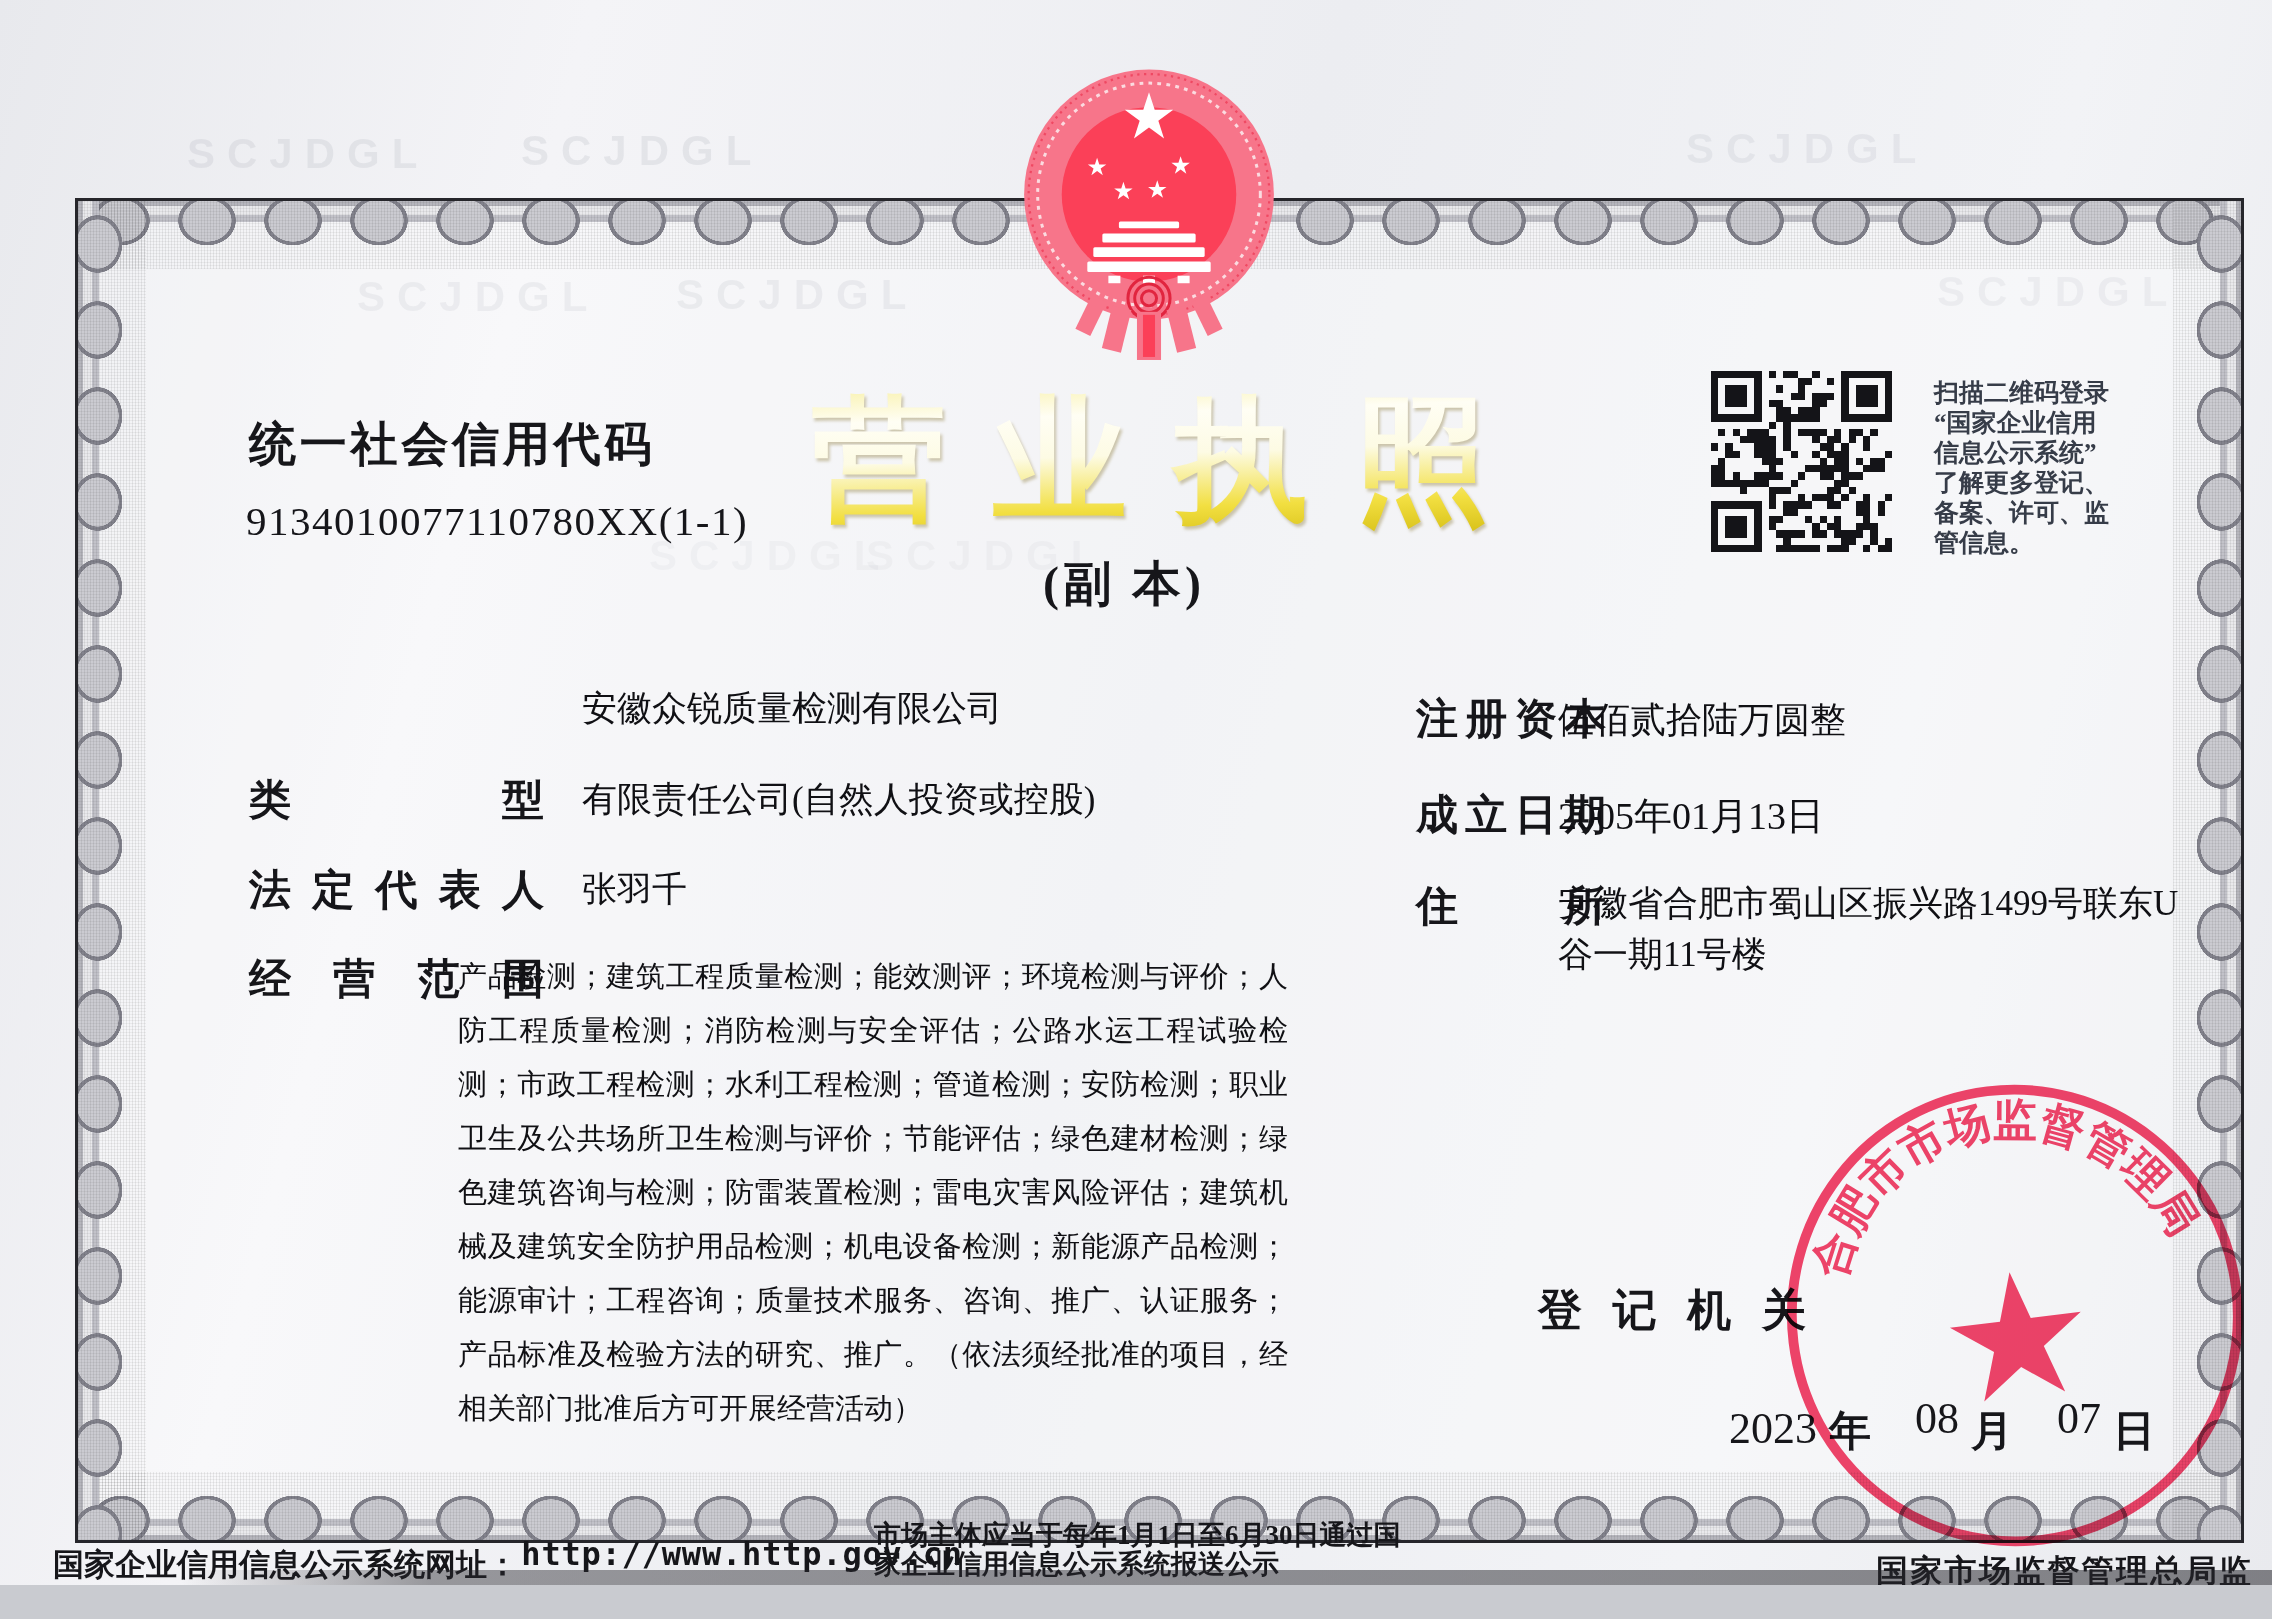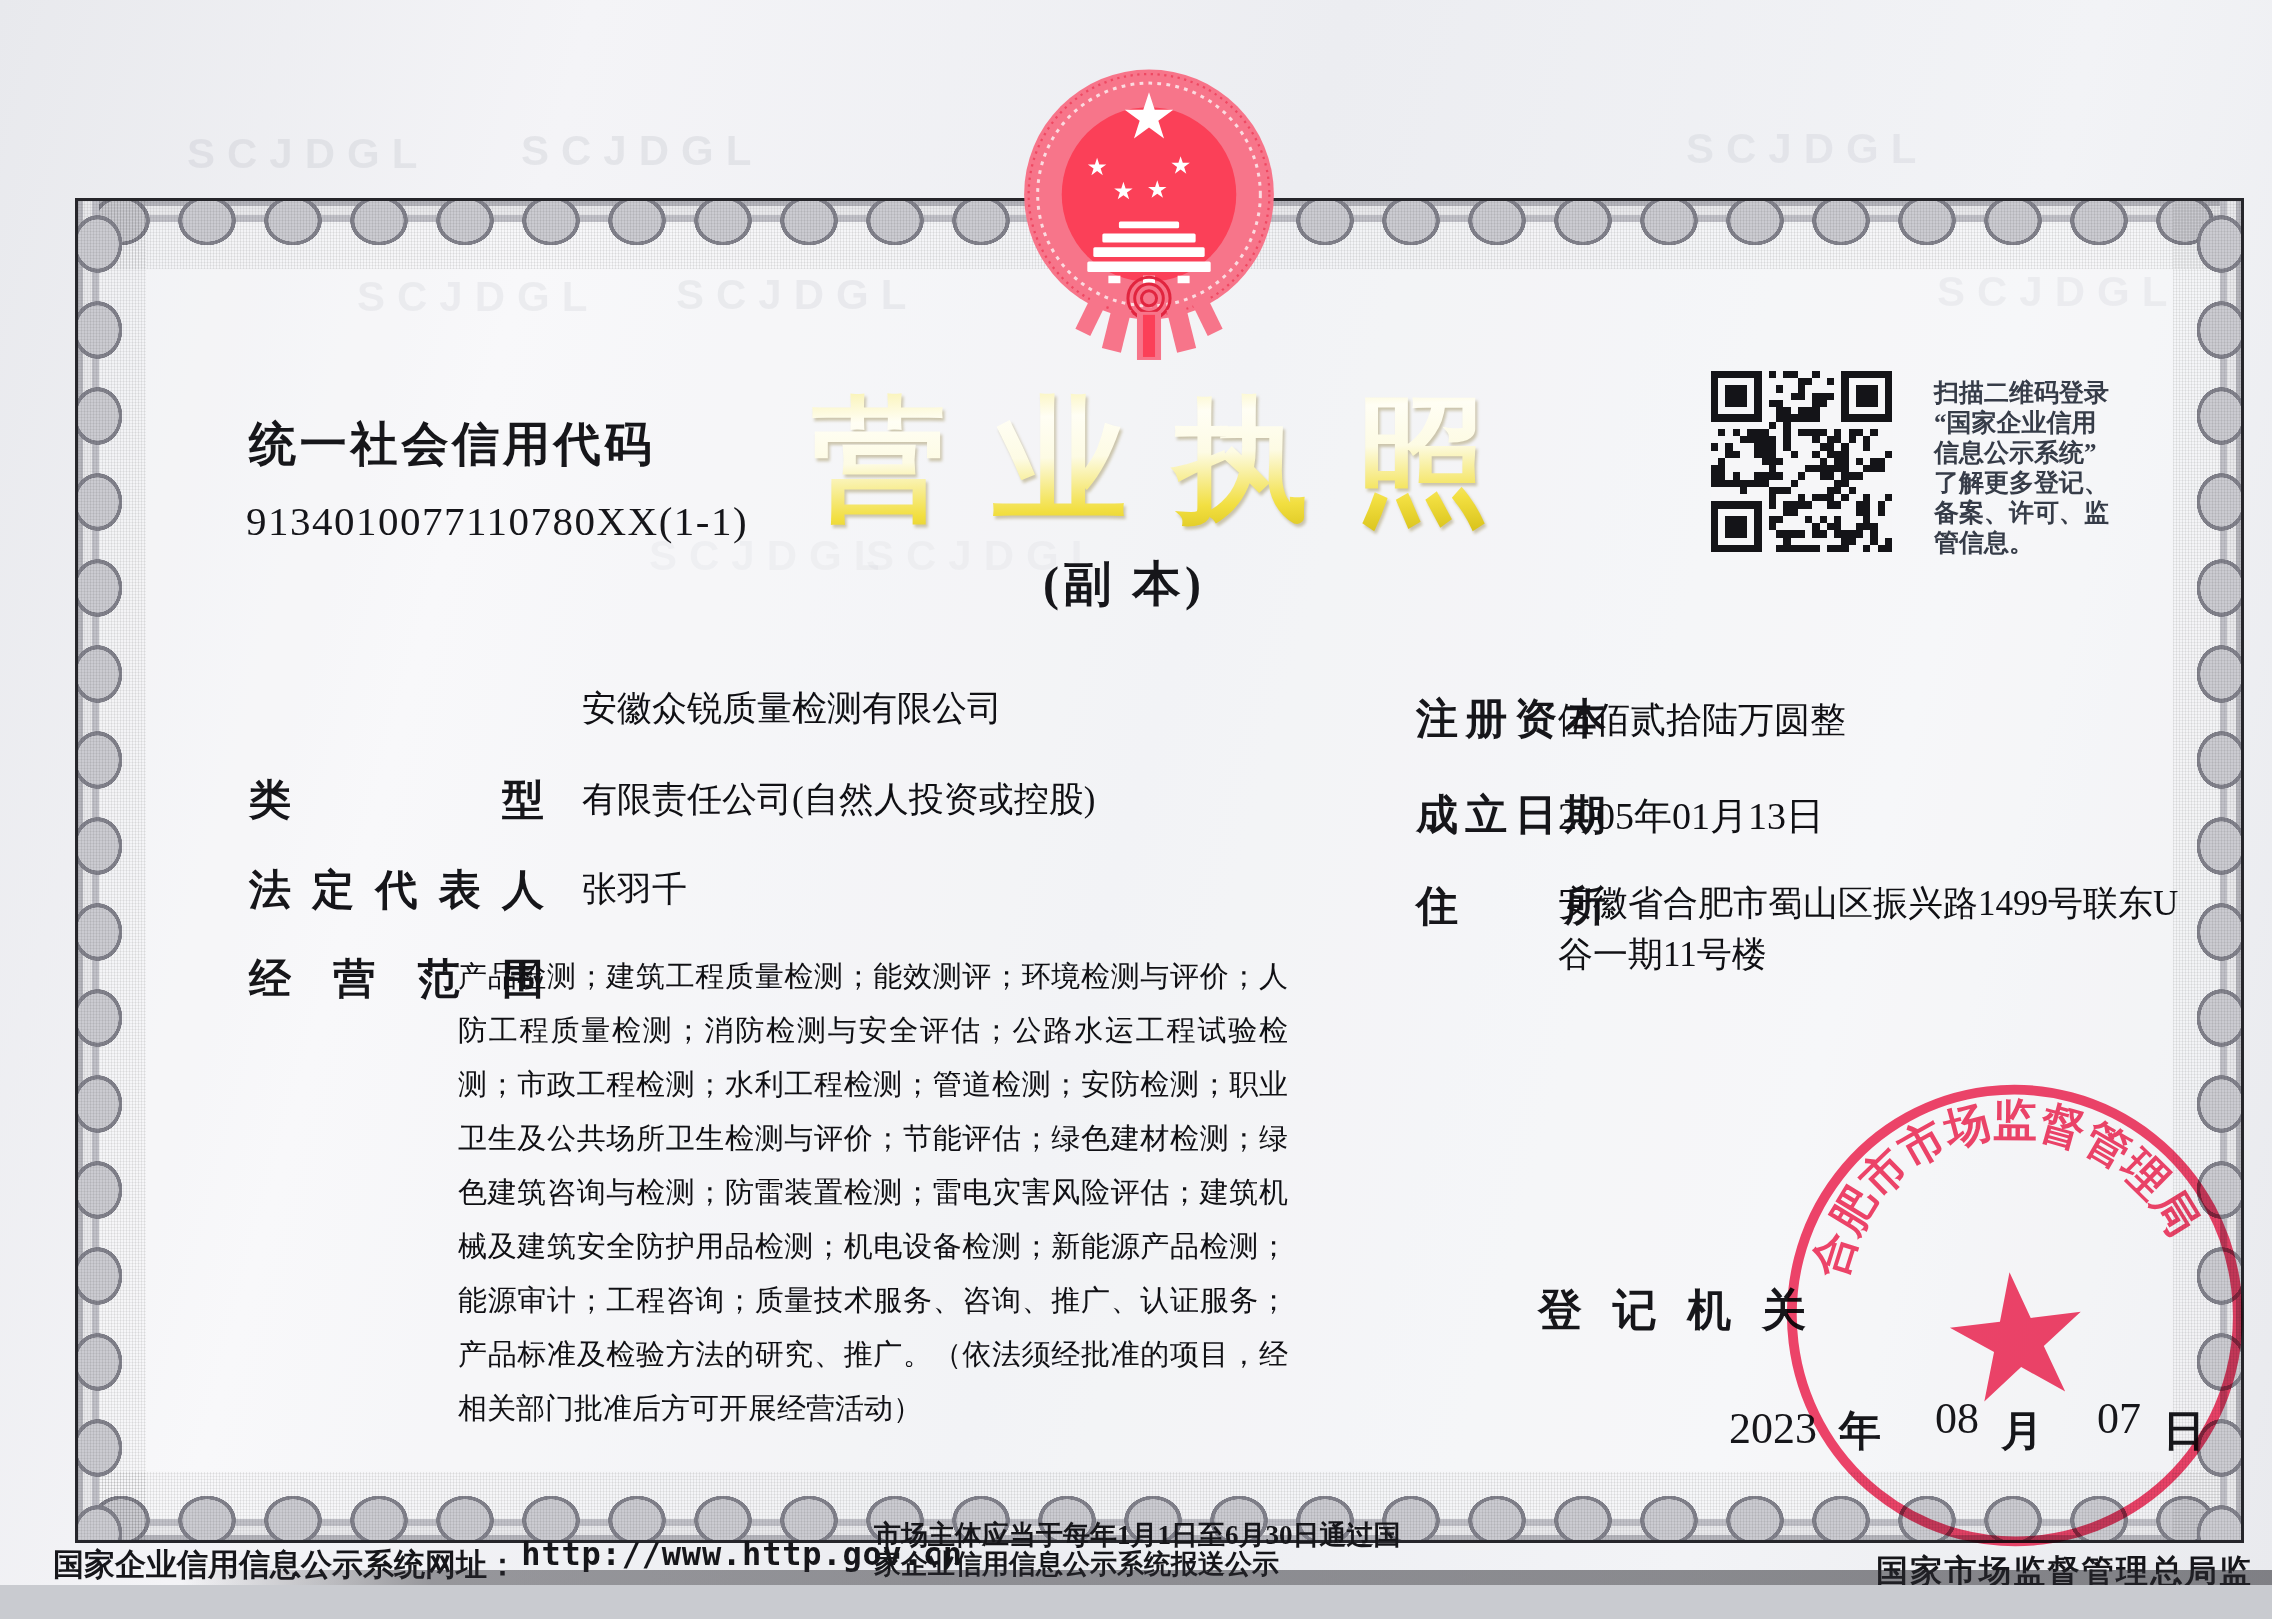--- a/index.html
+++ b/index.html
@@ -64,21 +64,21 @@
        text-align:justify; text-align-last:justify; text-justify:inter-character; white-space:normal;}
   .lbl-r{position:absolute; left:1416px; width:190px; font-size:42px; font-weight:bold;
        text-align:justify; text-align-last:justify; text-justify:inter-character;}
   .val{position:absolute; font-size:35px; color:#101014;}
   .scope{position:absolute; left:458px; top:949px; width:830px; font-size:29px;
          line-height:54px; text-align:justify; color:#101014;}
 
   
   .authority{position:absolute; left:1510px; top:1281px; width:268px; font-size:44px; font-weight:bold;
        text-align:justify; text-align-last:justify; text-justify:inter-character;margin-left:28px;}
-  .date-row{position:absolute; left:1729px; top:1403px; display:flex; gap:22px; align-items:flex-start;
+  .date-row{position:absolute; left:1729px; top:1403px; display:flex; gap:12px; align-items:flex-start;
             font-size:44px; white-space:nowrap;justify-content:center;}
   .date-row .unit{font-family:"Liberation Sans",sans-serif; font-weight:bold; font-size:42px;}
   .date-row .num{font-family:"Liberation Serif",serif;}
   .date-row .raise{transform:translateY(-10.5px);margin-left:32px;}
   .stamp{position:absolute; left:1774px; top:1076px; width:482px; height:482px; mix-blend-mode:multiply;}
 
   
   .footer-left{position:absolute; left:53px; top:1544px; white-space:nowrap;}
   .footer-left .flabel{font-size:31px; font-weight:600; font-family:"Liberation Serif",serif;}
   .footer-left .furl{display:inline-block; font-size:32px; font-weight:bold; letter-spacing:0.8px;

